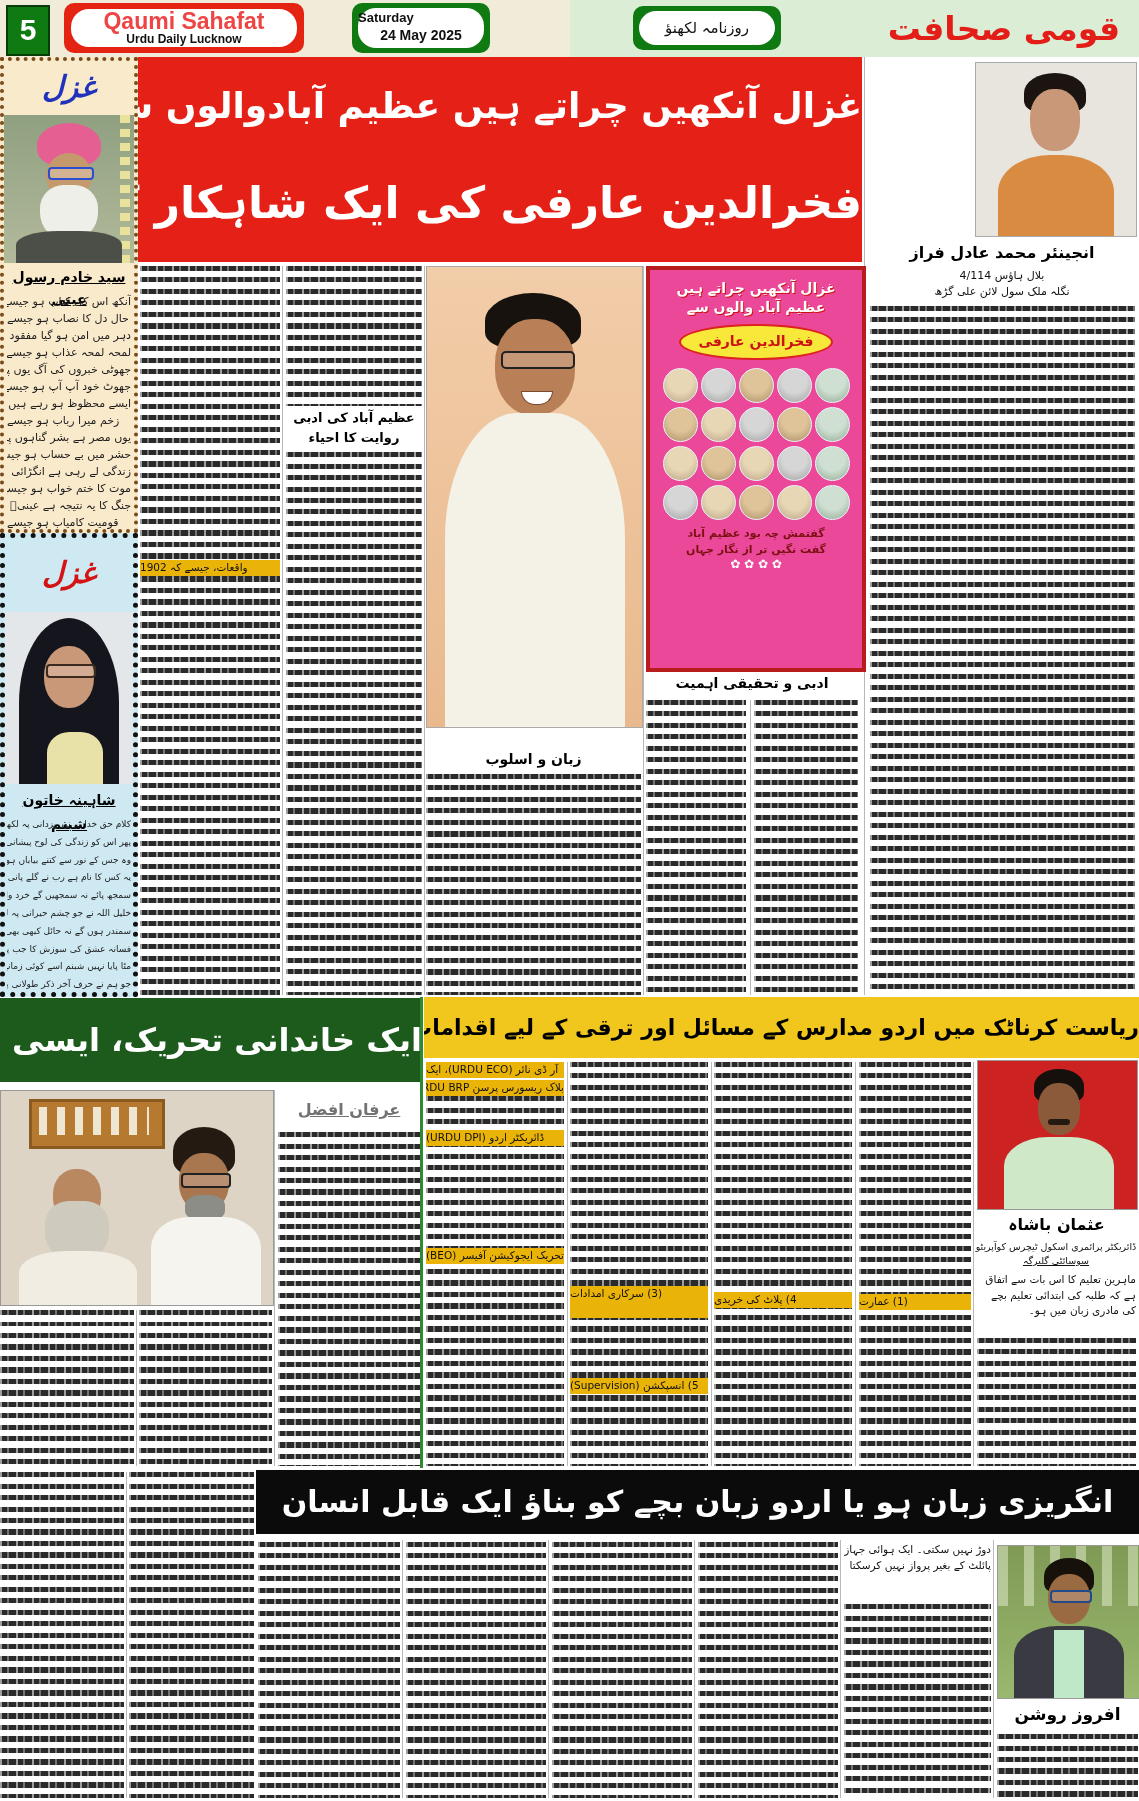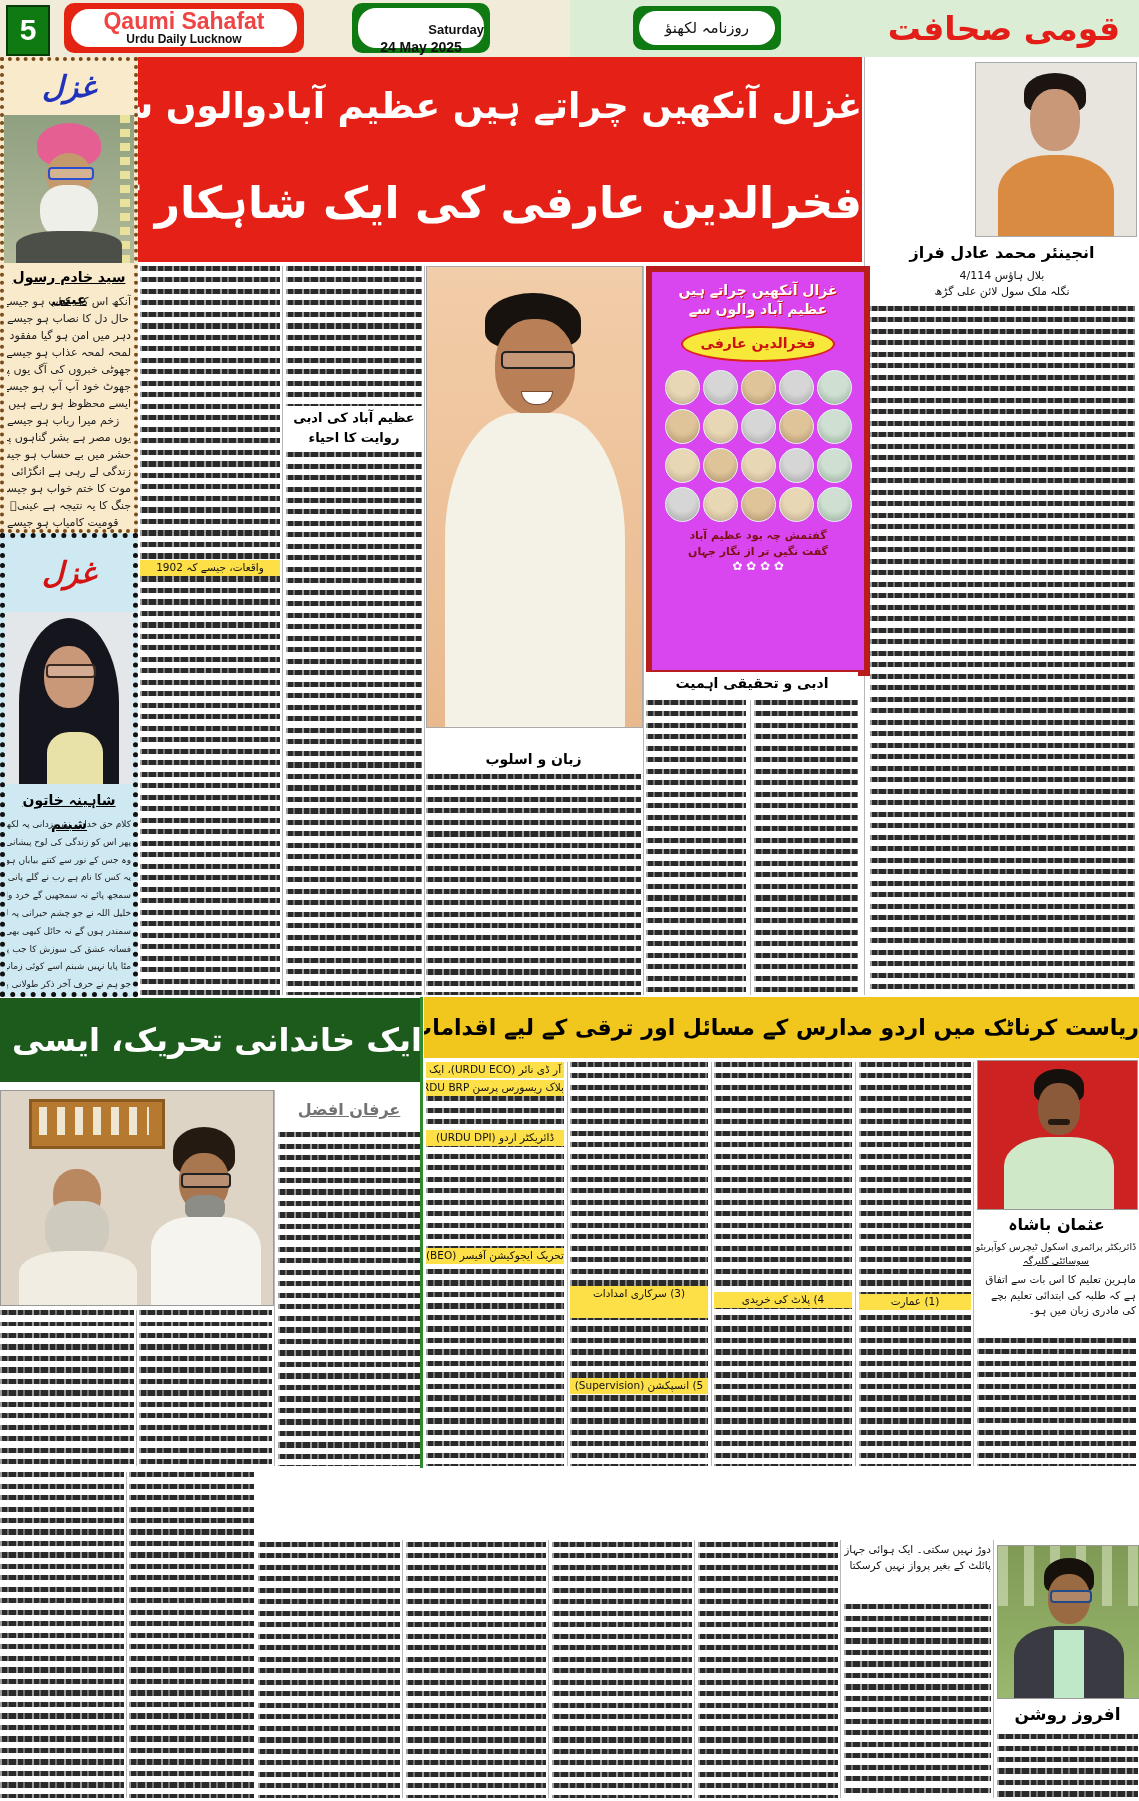--- a/index.html
+++ b/index.html
@@ -9,21 +9,21 @@
   .urdu{direction:rtl;unicode-bidi:plaintext;font-family:"DejaVu Sans",sans-serif;}
   .lat{font-family:"Liberation Sans","DejaVu Sans",sans-serif;}
   
   .fill{background-image:
     repeating-linear-gradient(90deg, rgba(255,255,255,.55) 0 2px, rgba(255,255,255,0) 2px 7px,
       rgba(255,255,255,.35) 7px 9px, rgba(255,255,255,0) 9px 16px),
     repeating-linear-gradient(180deg,#2a2a2a 0 5px,transparent 5px 11.5px);}
   .rule{background:#b9b9b9;}
   .grule{background:#2f8a2f;}
   .cap{font-weight:bold;text-align:center;}
-  .token{background:#fde047;font-size:10.5px;line-height:15px;text-align:center;direction:rtl;
+  .token{background:#eab308;font-size:10.5px;line-height:15px;text-align:left;direction:rtl;
          white-space:nowrap;overflow:hidden;color:#111;}
   .subhead{font-weight:bold;text-align:center;direction:rtl;color:#000;background:#fff;}
   .pl{font-size:11px;line-height:17px;white-space:nowrap;overflow:hidden;color:#1d1d1d;}
   .pl2{font-size:9px;line-height:17.8px;letter-spacing:-0.3px;white-space:nowrap;overflow:hidden;color:#1d1d1d;}
   .r{text-align:right;} .l{text-align:left;} .c{text-align:center;}
   .pillbox{border-radius:10px;} .pill{background:#fff;border-radius:18px;}
   .face{width:33px;height:33px;border-radius:50%;margin:2px 1.5px;
         background:radial-gradient(circle at 50% 35%, #e8d7b5 0 45%, #b7a184 100%);border:1px solid #e9f6fb;}
   .face:nth-child(2n){background:radial-gradient(circle at 50% 35%, #d6d6d6 0 45%, #9f9f9f 100%);}
   .face:nth-child(3n){background:radial-gradient(circle at 50% 35%, #dfc49a 0 45%, #a98b63 100%);}
@@ -42,21 +42,21 @@
 
   <div class="abs pillbox" style="left:64px;top:3px;width:240px;height:50px;background:#e42313;">
     <div class="abs pill" style="left:7px;top:6px;width:226px;height:38px;">
       <div class="lat" style="font-weight:bold;font-size:23px;line-height:24px;text-align:center;color:#ef4444;">Qaumi Sahafat</div>
       <div class="lat" style="font-weight:bold;font-size:12px;line-height:13px;text-align:center;color:#111;">Urdu Daily Lucknow</div>
     </div>
   </div>
 
   <div class="abs pillbox" style="left:352px;top:3px;width:138px;height:50px;background:#0f7a12;">
     <div class="abs pill" style="left:6px;top:5px;width:126px;height:40px;">
-      <div class="lat" style="font-weight:bold;font-size:13px;line-height:19px;text-align:right;color:#111;margin-top:12px;">Saturday</div>
+      <div class="lat" style="font-weight:bold;font-size:13px;line-height:19px;text-align:left;color:#111;">Saturday</div>
       <div class="lat" style="font-weight:bold;font-size:14px;line-height:17px;text-align:center;color:#111;">24 May 2025</div>
     </div>
   </div>
 
   <div class="abs pillbox" style="left:633px;top:6px;width:148px;height:44px;background:#0f7a12;">
     <div class="abs pill urdu" style="left:6px;top:5px;width:136px;height:34px;font-size:15px;line-height:34px;text-align:center;color:#111;">روزنامہ لکھنؤ</div>
   </div>
 
   <div class="abs urdu" style="left:800px;top:6px;width:320px;height:48px;color:#e31e18;font-weight:bold;font-size:33px;line-height:46px;text-align:right;">قومی صحافت</div>
 
@@ -147,21 +147,21 @@
   <div class="abs" style="left:426px;top:266px;width:215px;height:460px;overflow:hidden;background:linear-gradient(#f2cda9,#e9b98d);border:1px solid #aaa;">
     <div class="abs" style="left:58px;top:26px;width:96px;height:56px;border-radius:50% 50% 30% 30%;background:#17120e;"></div>
     <div class="abs" style="left:68px;top:52px;width:80px;height:96px;border-radius:46%;background:#b97f56;"></div>
     <div class="abs" style="left:74px;top:84px;width:70px;height:14px;border:2px solid #222;border-radius:5px;background:rgba(255,255,255,.2);"></div>
     <div class="abs" style="left:94px;top:124px;width:30px;height:12px;border-radius:0 0 20px 20px;background:#fff;border:1px solid #7a4a30;"></div>
     <div class="abs" style="left:18px;top:146px;width:180px;height:314px;border-radius:40% 40% 0 0;background:#f4f1e7;"></div>
   </div>
   <div class="abs subhead" style="left:426px;top:748px;width:215px;height:22px;font-size:14px;line-height:22px;">زبان و اسلوب</div>
   <div class="abs fill" style="left:426px;top:774px;width:215px;height:221px;"></div>
 
-  <div class="abs" style="left:646px;top:266px;width:212px;height:398px;background:#d946ef;border:6px solid #b91c1c;overflow:hidden;">
+  <div class="abs" style="left:646px;top:266px;width:212px;height:398px;background:#ec4899;border:4px solid #b91c1c;overflow:hidden;">
     <div class="urdu" style="color:#fff;font-weight:bold;font-size:14px;line-height:20px;text-align:center;margin-top:8px;text-shadow:1px 1px 0 #cc1111;">غزال آنکھیں چراتے ہیں</div>
     <div class="urdu" style="color:#fff;font-weight:bold;font-size:14px;line-height:18px;text-align:center;text-shadow:1px 1px 0 #cc1111;">عظیم آباد والوں سے</div>
     <div style="width:150px;height:32px;margin:8px auto 6px auto;background:#f7e83a;border:2px solid #d22;border-radius:50%;">
       <div class="urdu" style="color:#c11;font-weight:bold;font-size:14px;line-height:30px;text-align:center;">فخرالدین عارفی</div>
     </div>
     <div style="display:flex;flex-wrap:wrap;justify-content:center;width:200px;margin:0 auto;">
       <span class="face"></span>
         <span class="face"></span>
         <span class="face"></span>
         <span class="face"></span>
@@ -245,20 +245,21 @@
     <div class="abs" style="left:60px;top:22px;width:42px;height:52px;border-radius:46%;background:#8a5a3a;"></div>
     <div class="abs" style="left:70px;top:58px;width:22px;height:6px;border-radius:3px;background:#241a12;"></div>
     <div class="abs" style="left:26px;top:76px;width:110px;height:72px;border-radius:40% 40% 0 0;background:#cfe8c8;"></div>
   </div>
   <div class="abs urdu cap" style="left:977px;top:1212px;width:159px;font-size:16px;line-height:26px;color:#000;">عثمان باشاہ</div>
   <div class="abs urdu c" style="left:975px;top:1240px;width:162px;font-size:9.5px;line-height:13px;color:#111;">ڈائریکٹر پرائمری اسکول ٹیچرس کوآپریٹو</div>
   <div class="abs urdu c" style="left:975px;top:1254px;width:162px;font-size:9.5px;line-height:13px;text-decoration:underline;color:#111;">سوسائٹی گلبرگہ</div>
   <div class="abs urdu r" style="left:977px;top:1272px;width:159px;height:62px;font-size:10.5px;line-height:15.5px;color:#111;overflow:hidden;">ماہرین تعلیم کا اس بات سے اتفاق ہے کہ طلبہ کی ابتدائی تعلیم بچے کی مادری زبان میں ہو۔</div>
   <div class="abs fill" style="left:977px;top:1338px;width:159px;height:128px;"></div>
 
+  <div class="abs banner" style="left:256px;top:1470px;width:883px;height:64px;background:#0b0b0b;font-size:30px;line-height:64px;">انگریزی زبان ہو یا اردو زبان بچے کو بناؤ ایک قابل انسان</div>
 
   <div class="abs rule" style="left:402px;top:1540px;width:1px;height:258px;"></div>
   <div class="abs rule" style="left:548px;top:1540px;width:1px;height:258px;"></div>
   <div class="abs rule" style="left:694px;top:1540px;width:1px;height:258px;"></div>
   <div class="abs rule" style="left:840px;top:1540px;width:1px;height:258px;"></div>
   <div class="abs rule" style="left:993px;top:1540px;width:1px;height:258px;"></div>
 
   <div class="abs fill" style="left:258px;top:1542px;width:142px;height:256px;"></div>
   <div class="abs fill" style="left:406px;top:1542px;width:140px;height:256px;"></div>
   <div class="abs fill" style="left:552px;top:1542px;width:140px;height:256px;"></div>

